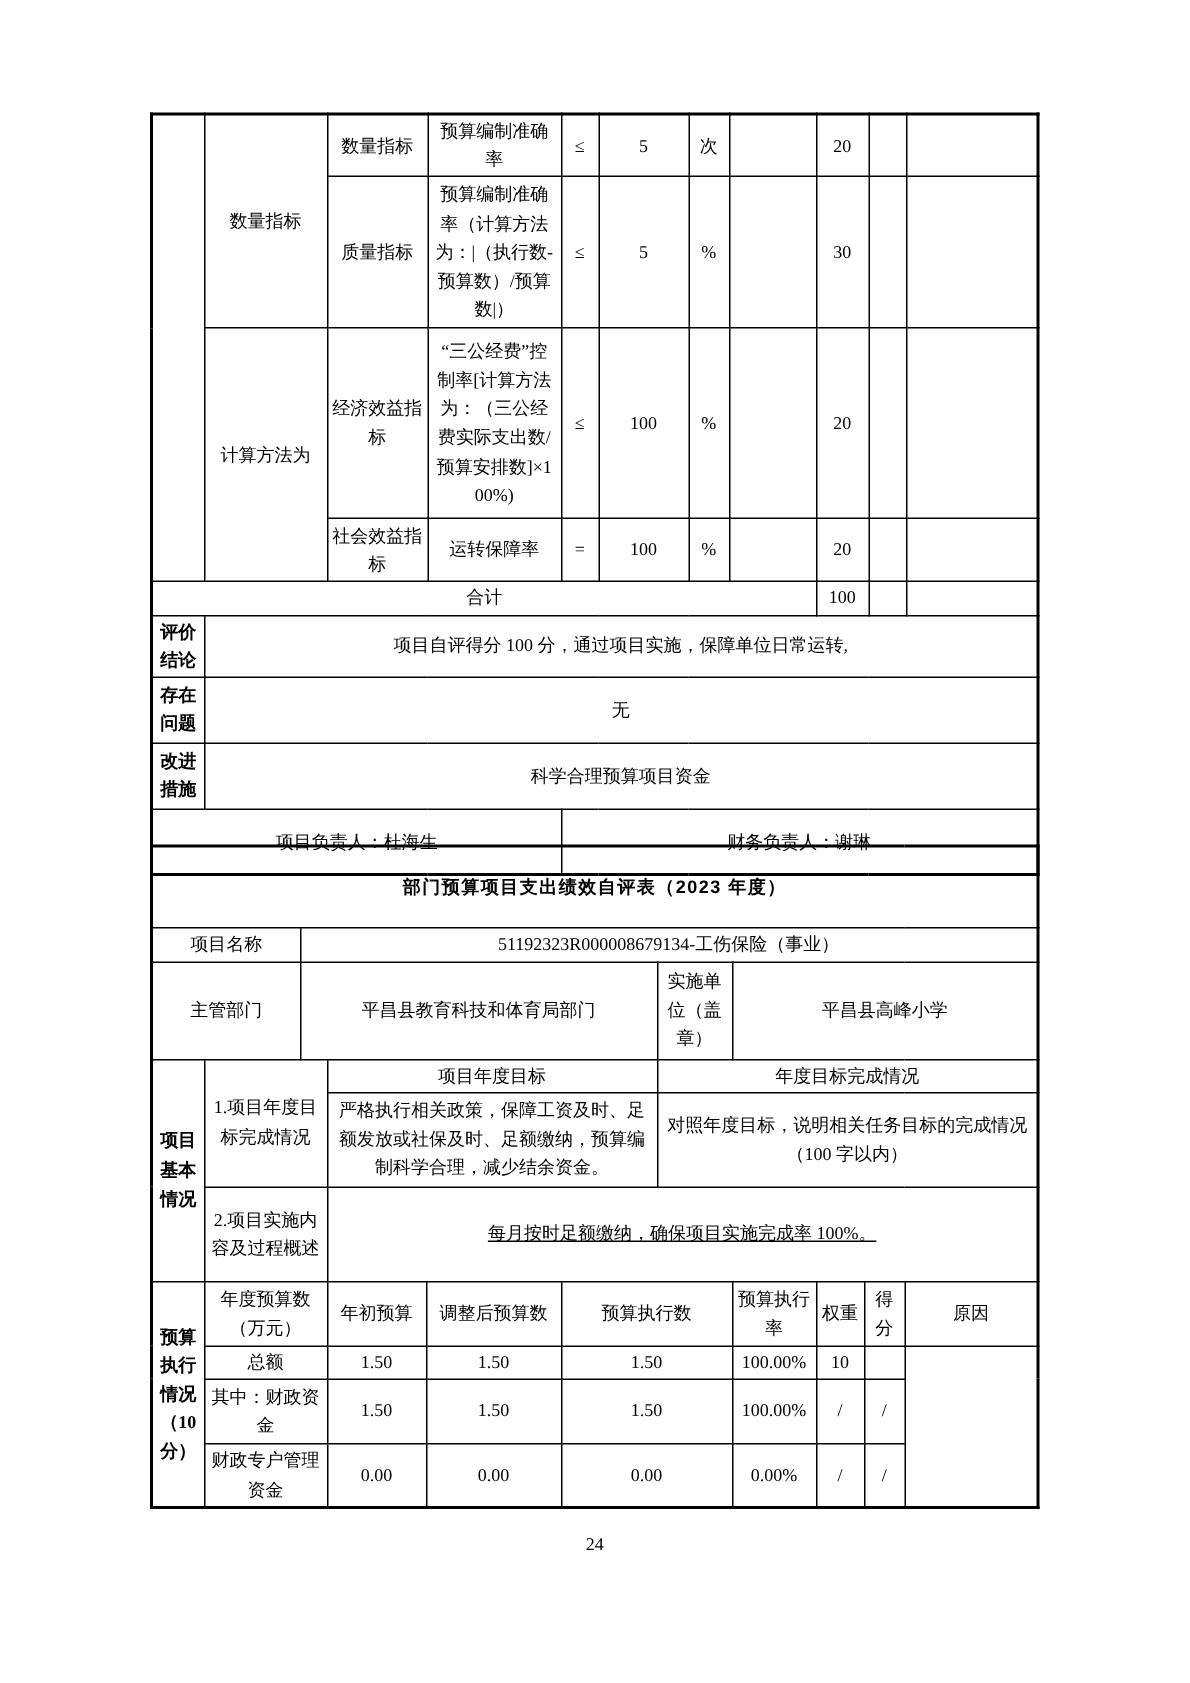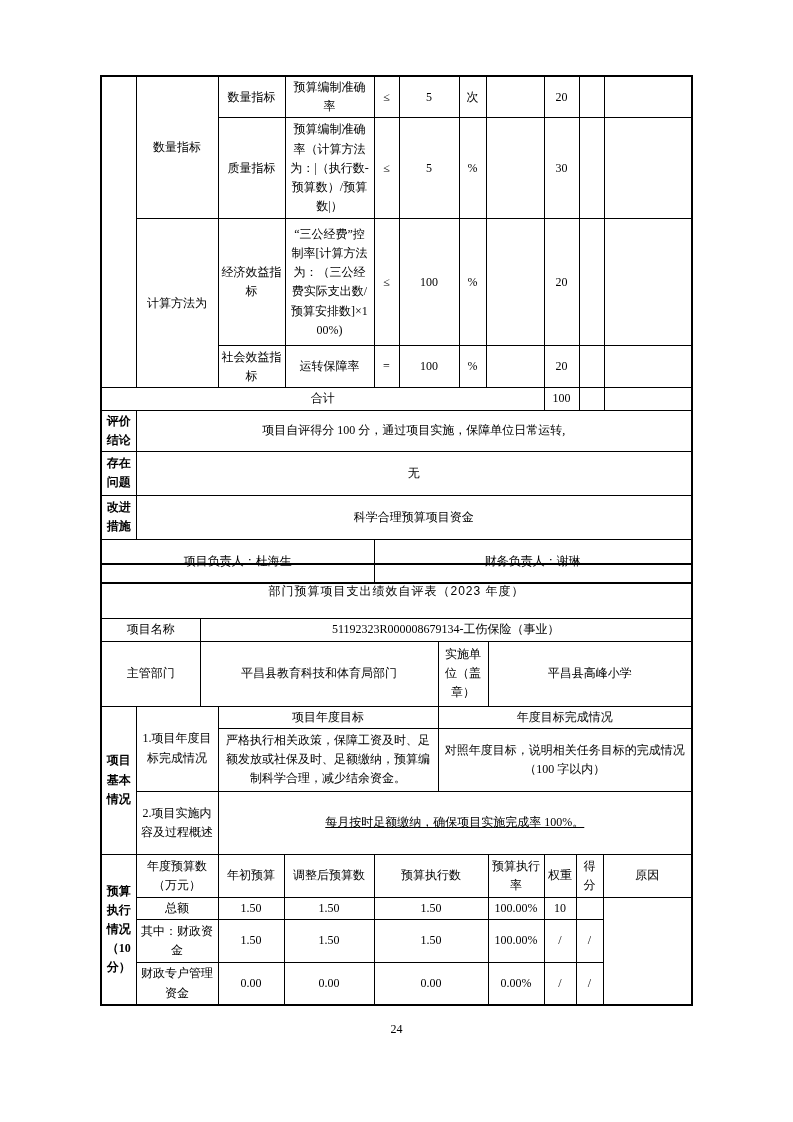--- a/index.html
+++ b/index.html
@@ -28,21 +28,21 @@
     overflow: hidden;
   }
   .t1 { left: 100px; top: 75px;  width: 591px; }
   .t2 { left: 100px; top: 563px; width: 591px; }
   .tl { text-align: left; }
   .pl { white-space: pre-line; font-weight: bold; }
   .it { font-size: 11.5px; }
   .indent { padding-left: 12px; text-decoration: underline; }
   .pad6 { padding-left: 6px; padding-right: 6px; }
   .title-cell {
-    font-weight: normal;
+    font-weight: bold;
     font-size: 19px;
     letter-spacing: 1px;
     font-family: "Liberation Sans", "DejaVu Sans", sans-serif;
   }
   .page-num {
     position: absolute;
     left: 0; right: 0; top: 1022px;
     text-align: center;
     font-size: 12px;
   }

